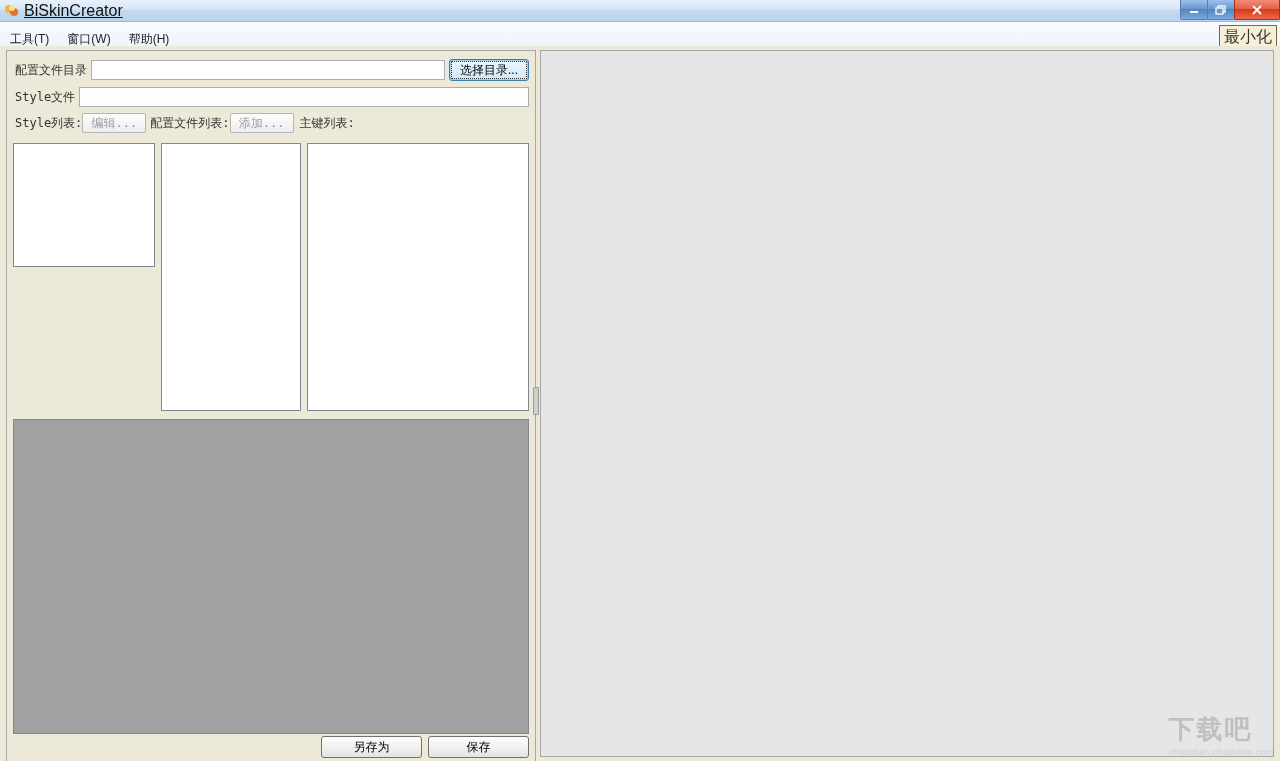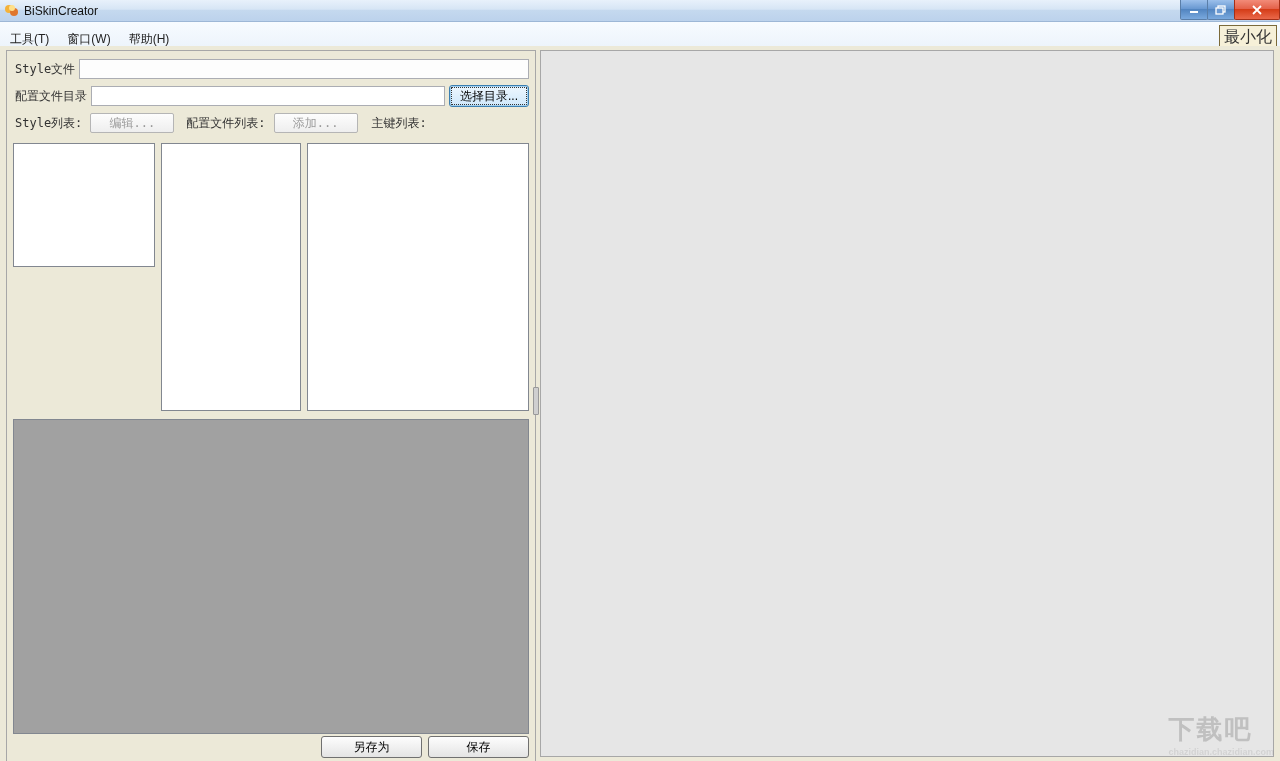--- a/index.html
+++ b/index.html
@@ -17,21 +17,21 @@
     display: flex; align-items: center;
     padding-left: 4px;
     position: relative;
   }
   .titlebar .app-icon {
     width: 16px; height: 16px; margin-right: 4px;
     display: inline-block;
     position: relative;
   }
   .titlebar .app-icon svg { width:16px; height:16px; }
-  .titlebar .title-text { color: #111; font-size: 12px; }
+  .titlebar .title-text { color: #111; font-size: 16px; text-decoration: underline; }
   .win-controls {
     position: absolute; right: 0; top: 0; height: 20px;
     display: flex;
   }
   .win-btn {
     width: 28px; height: 20px;
     border: 1px solid #5a7ea8;
     border-top: none;
     display: flex; align-items: center; justify-content: center;
     margin-left: -1px;
@@ -98,21 +98,21 @@
     height: 22px;
     border: 1px solid #707070;
     background: linear-gradient(to bottom,#fdfdfd,#e4e4e4);
     font-size: 12px; font-family: "SimSun","Microsoft YaHei",sans-serif;
     padding: 0 10px;
     border-radius: 3px;
     cursor: default;
   }
   .btn.focus-ring { outline: 1px dotted #333; outline-offset: -3px; border-color:#3c7fb1; box-shadow: 0 0 0 1px #a3d0ef inset; background: linear-gradient(to bottom,#eef7fe,#cfe8fb);}
   .small-btn {
-    height: 20px; width: 84px;
+    height: 20px; width: 64px;
     border: 1px solid #b5b5b5;
     background: linear-gradient(to bottom,#fdfdfd,#eeeeee);
     color: #9a9a9a;
     font-size: 12px; font-family:"SimSun",monospace;
     border-radius: 2px;
     text-align: center; line-height: 18px;
   }
   .lists-row {
     display: flex; gap:6px; padding: 0 6px; align-items: stretch;
   }
@@ -187,29 +187,29 @@
   <span class="menu-item">工具(T)</span>
   <span class="menu-item">窗口(W)</span>
   <span class="menu-item">帮助(H)</span>
   <span class="mini-right">最小化</span>
 </div>
 
 <div class="workspace">
   <div class="left-pane">
     <div class="form-area">
       <div class="row">
-        <span class="lbl">Style文件</span>
-        <input class="text-input ro" type="text" readonly="" value="" style="">
-      </div>
-      <div class="row">
         <span class="lbl">配置文件目录</span>
         <input class="text-input" type="text" value="" style="">
         <button class="btn focus-ring">选择目录...</button>
       </div>
-      <div class="row" style="gap:8px;">
+      <div class="row">
+        <span class="lbl">Style文件</span>
+        <input class="text-input ro" type="text" readonly="" value="" style="">
+      </div>
+      <div class="row" style="gap:0;">
         <span class="lbl">Style列表:</span>
         <div class="small-btn">编辑...</div>
         <span class="lbl" style="margin-left:4px;">配置文件列表:</span>
         <div class="small-btn">添加...</div>
         <span class="lbl" style="margin-left:6px;text-align:right;">主键列表:</span>
       </div>
     </div>
     <div class="lists-row">
       <div class="style-list-col">
         <div class="list-box list-style"></div>

